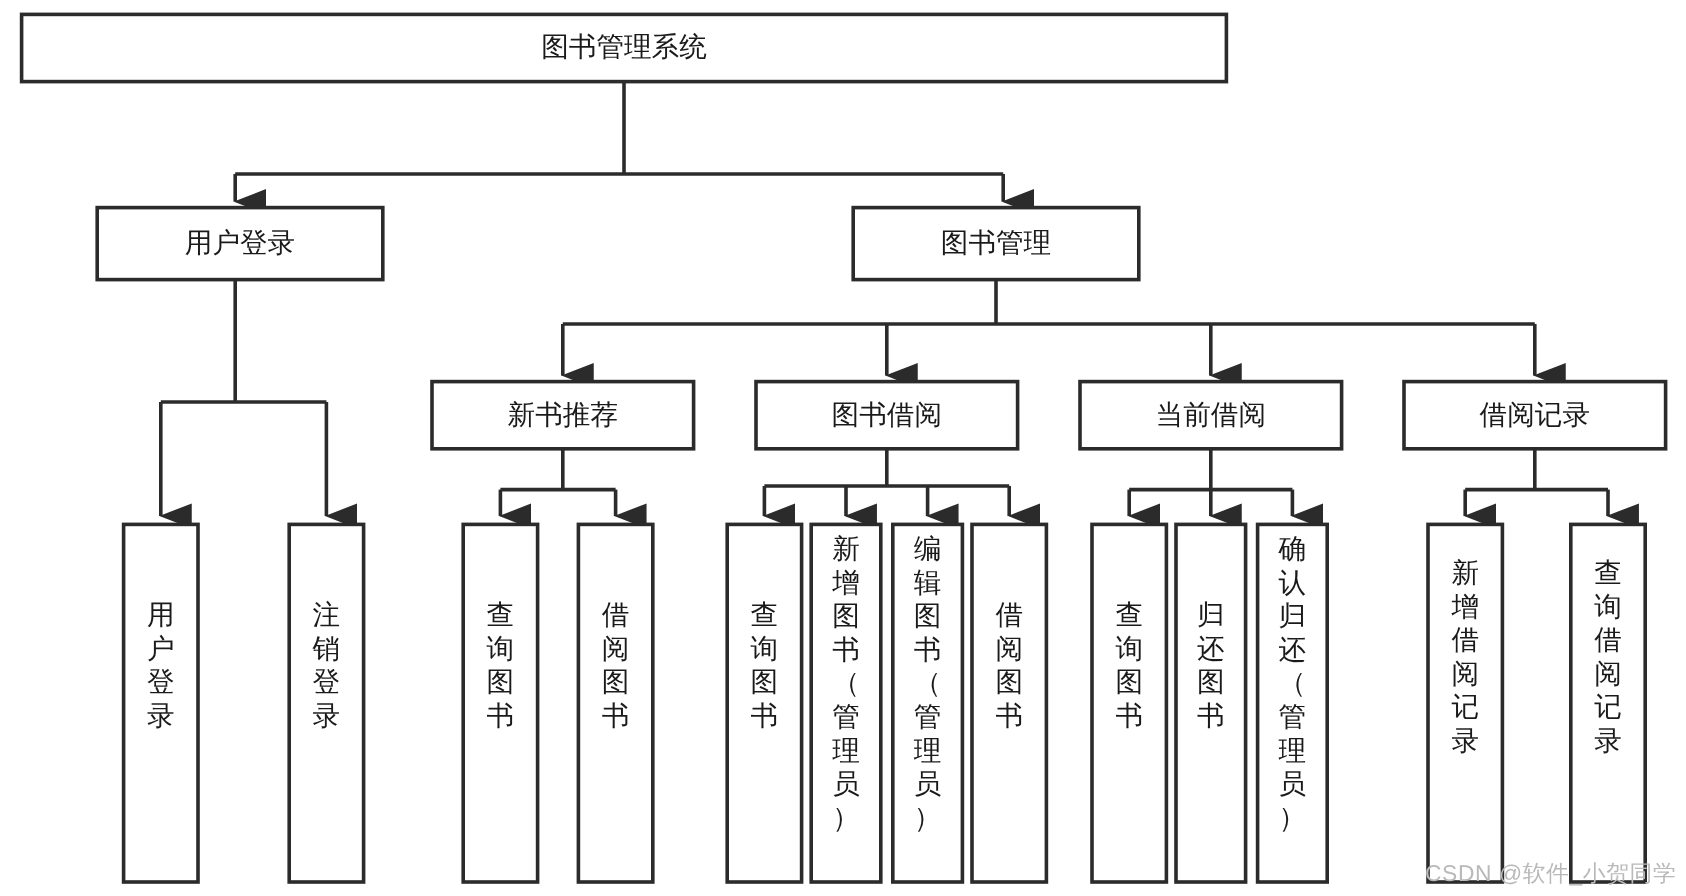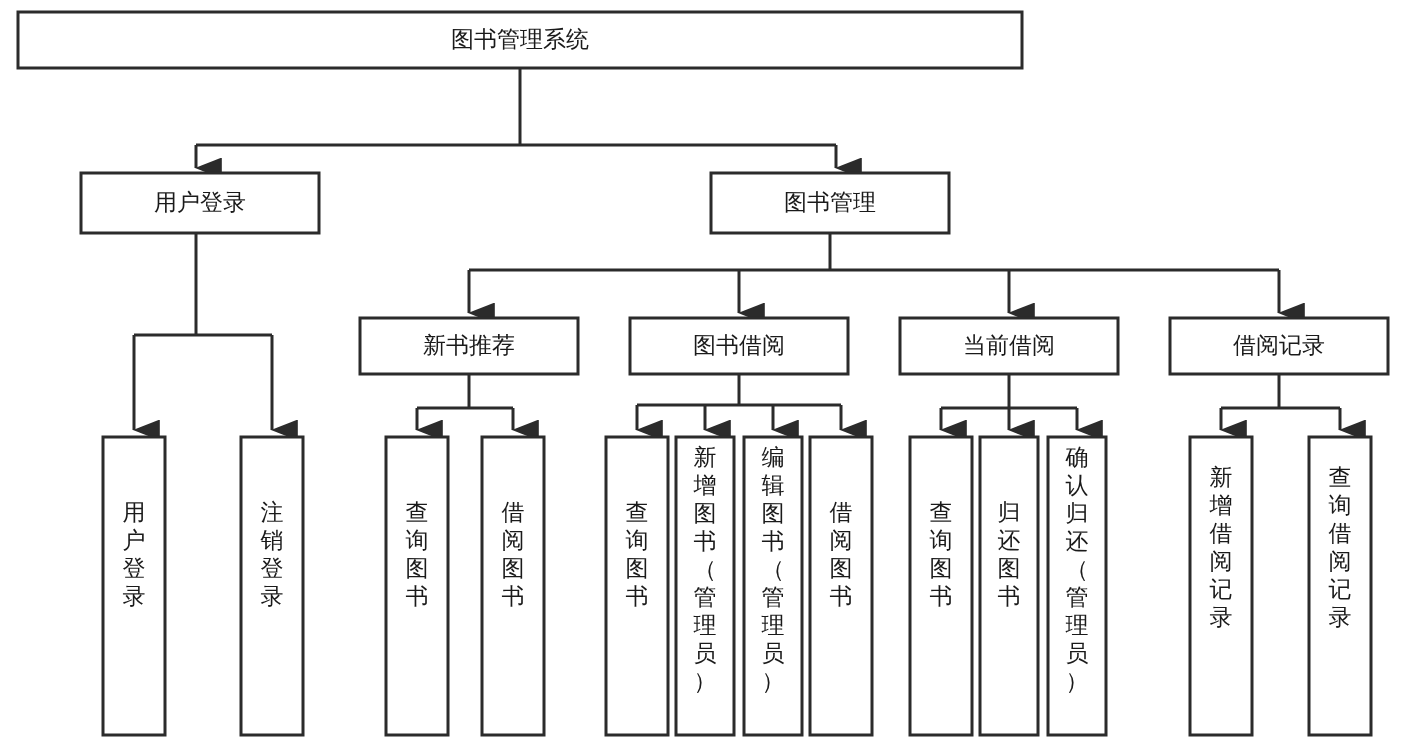--- a/index.html
+++ b/index.html
@@ -202,14 +202,15 @@
     <g>
       <rect class="node-box" x="1190" y="437" width="62" height="298"></rect>
       <text class="node-label-v leaf-vtext" x="1221" y="485"><tspan x="1221" y="485">新</tspan><tspan x="1221" y="513">增</tspan><tspan x="1221" y="541">借</tspan><tspan x="1221" y="569">阅</tspan><tspan x="1221" y="597">记</tspan><tspan x="1221" y="625">录</tspan></text>
     </g>
     <g>
       <rect class="node-box" x="1309" y="437" width="62" height="298"></rect>
       <text class="node-label-v leaf-vtext" x="1340" y="485"><tspan x="1340" y="485">查</tspan><tspan x="1340" y="513">询</tspan><tspan x="1340" y="541">借</tspan><tspan x="1340" y="569">阅</tspan><tspan x="1340" y="597">记</tspan><tspan x="1340" y="625">录</tspan></text>
     </g>
   </svg>
 
+  <div class="watermark">CSDN @软件_小贺同学</div>
 
 </div>
 
 </body></html>

